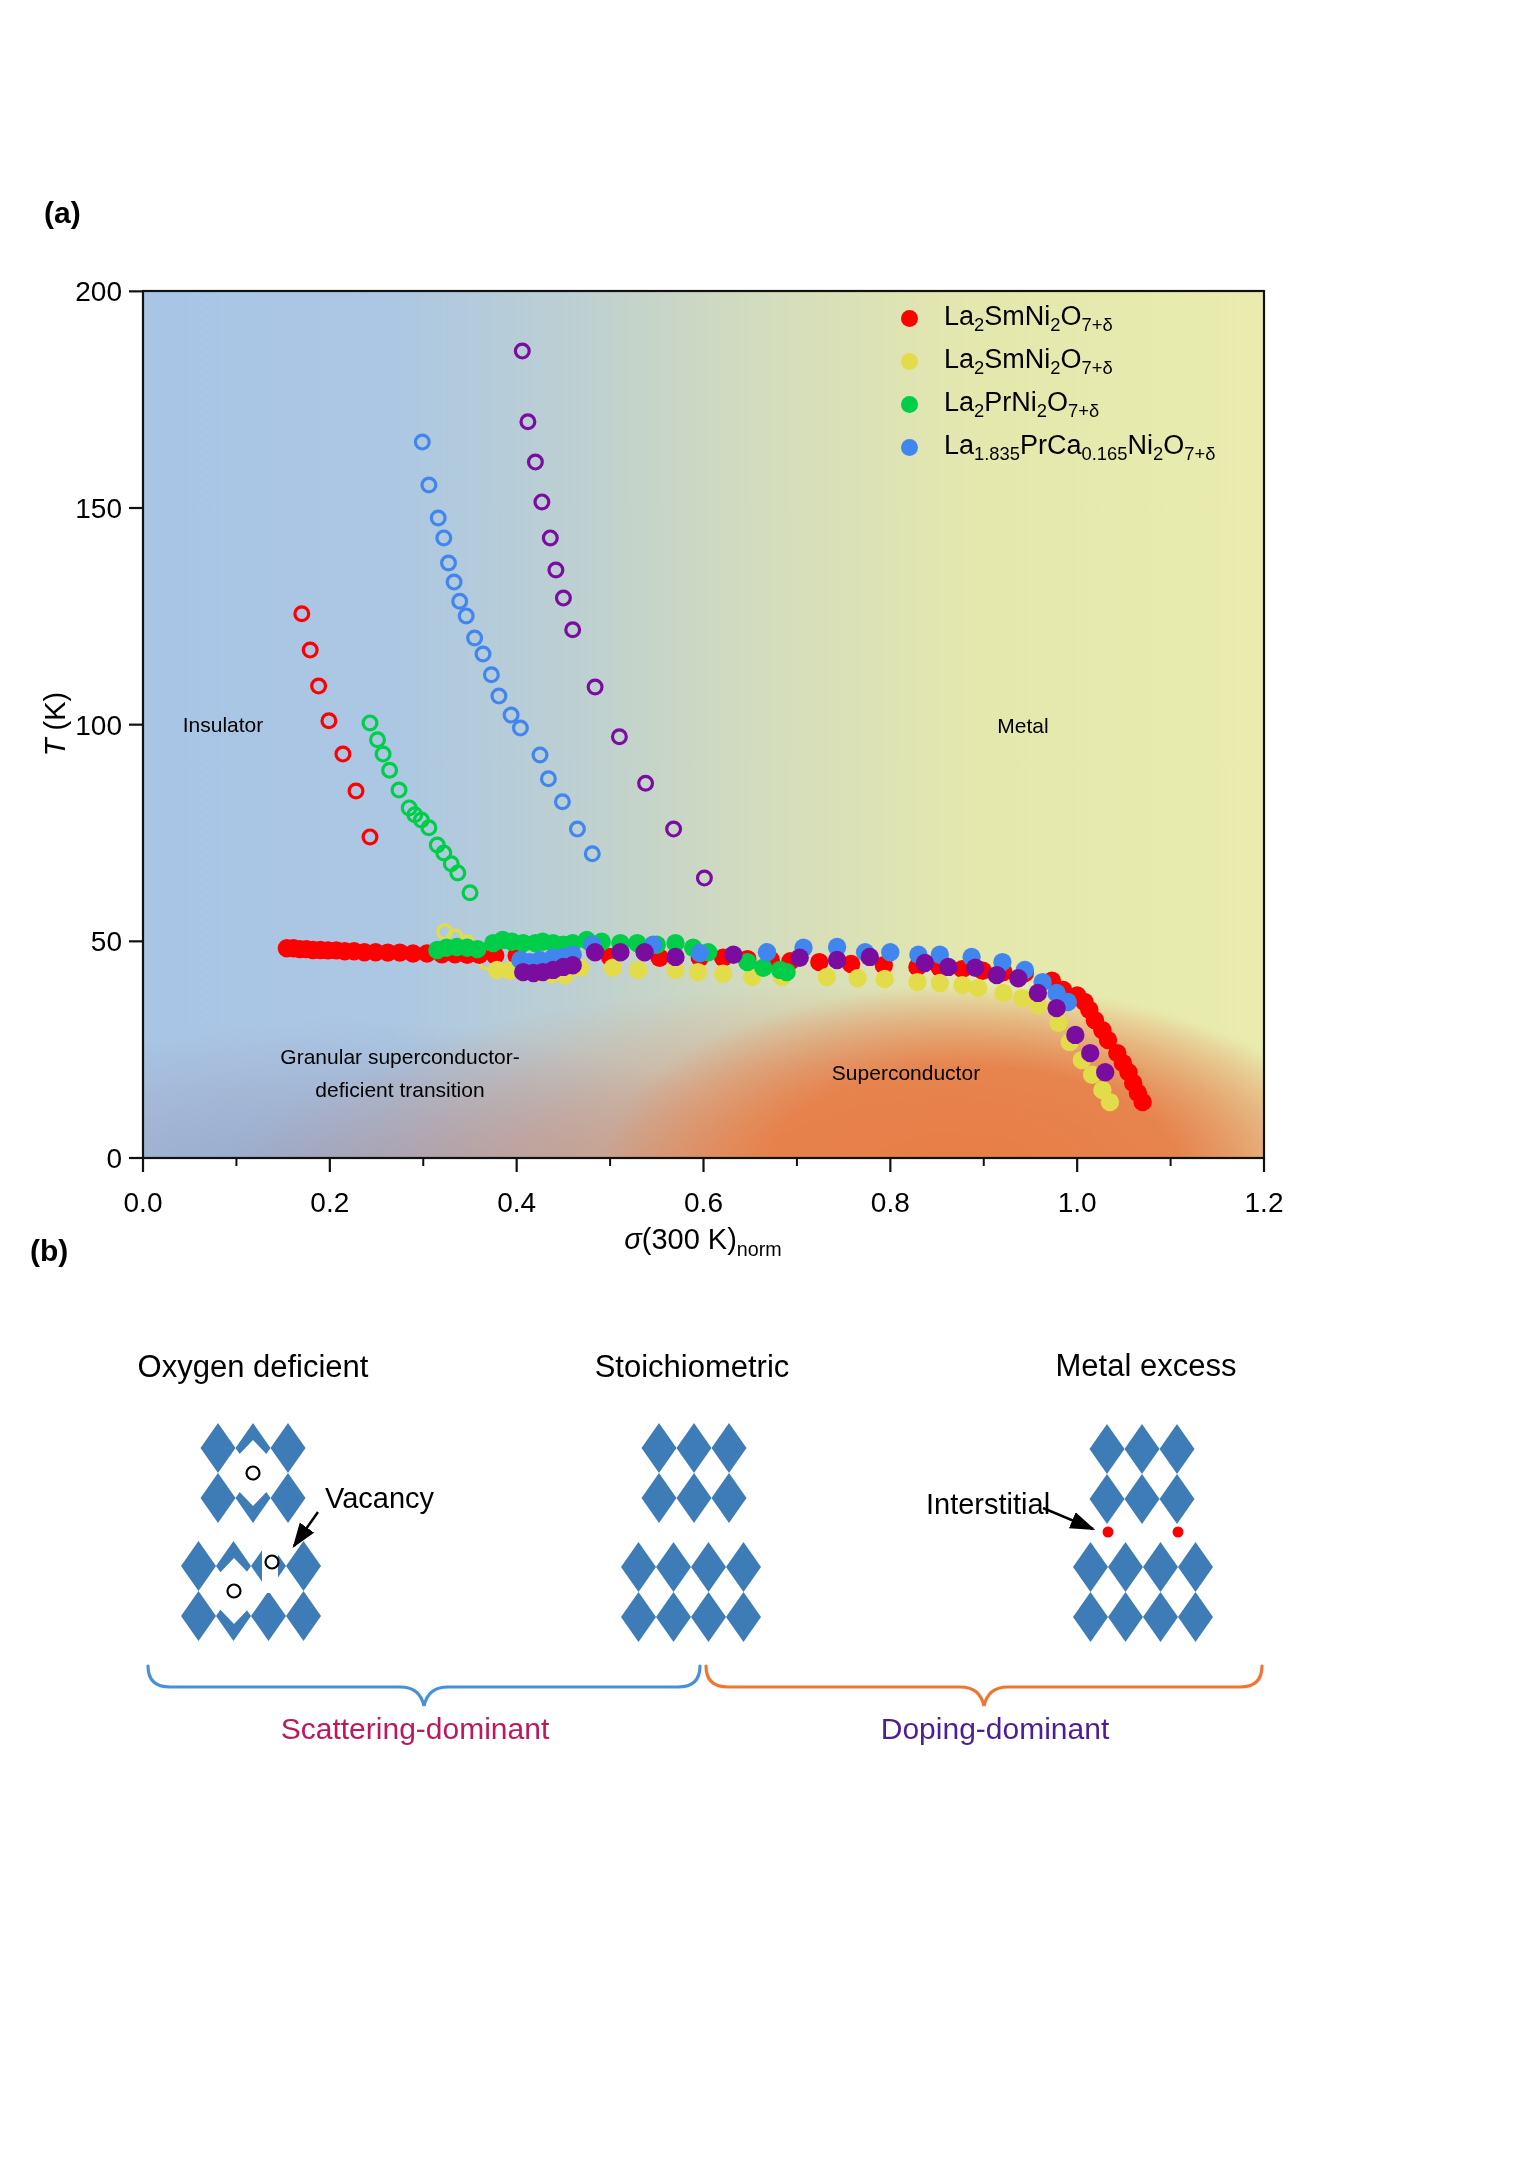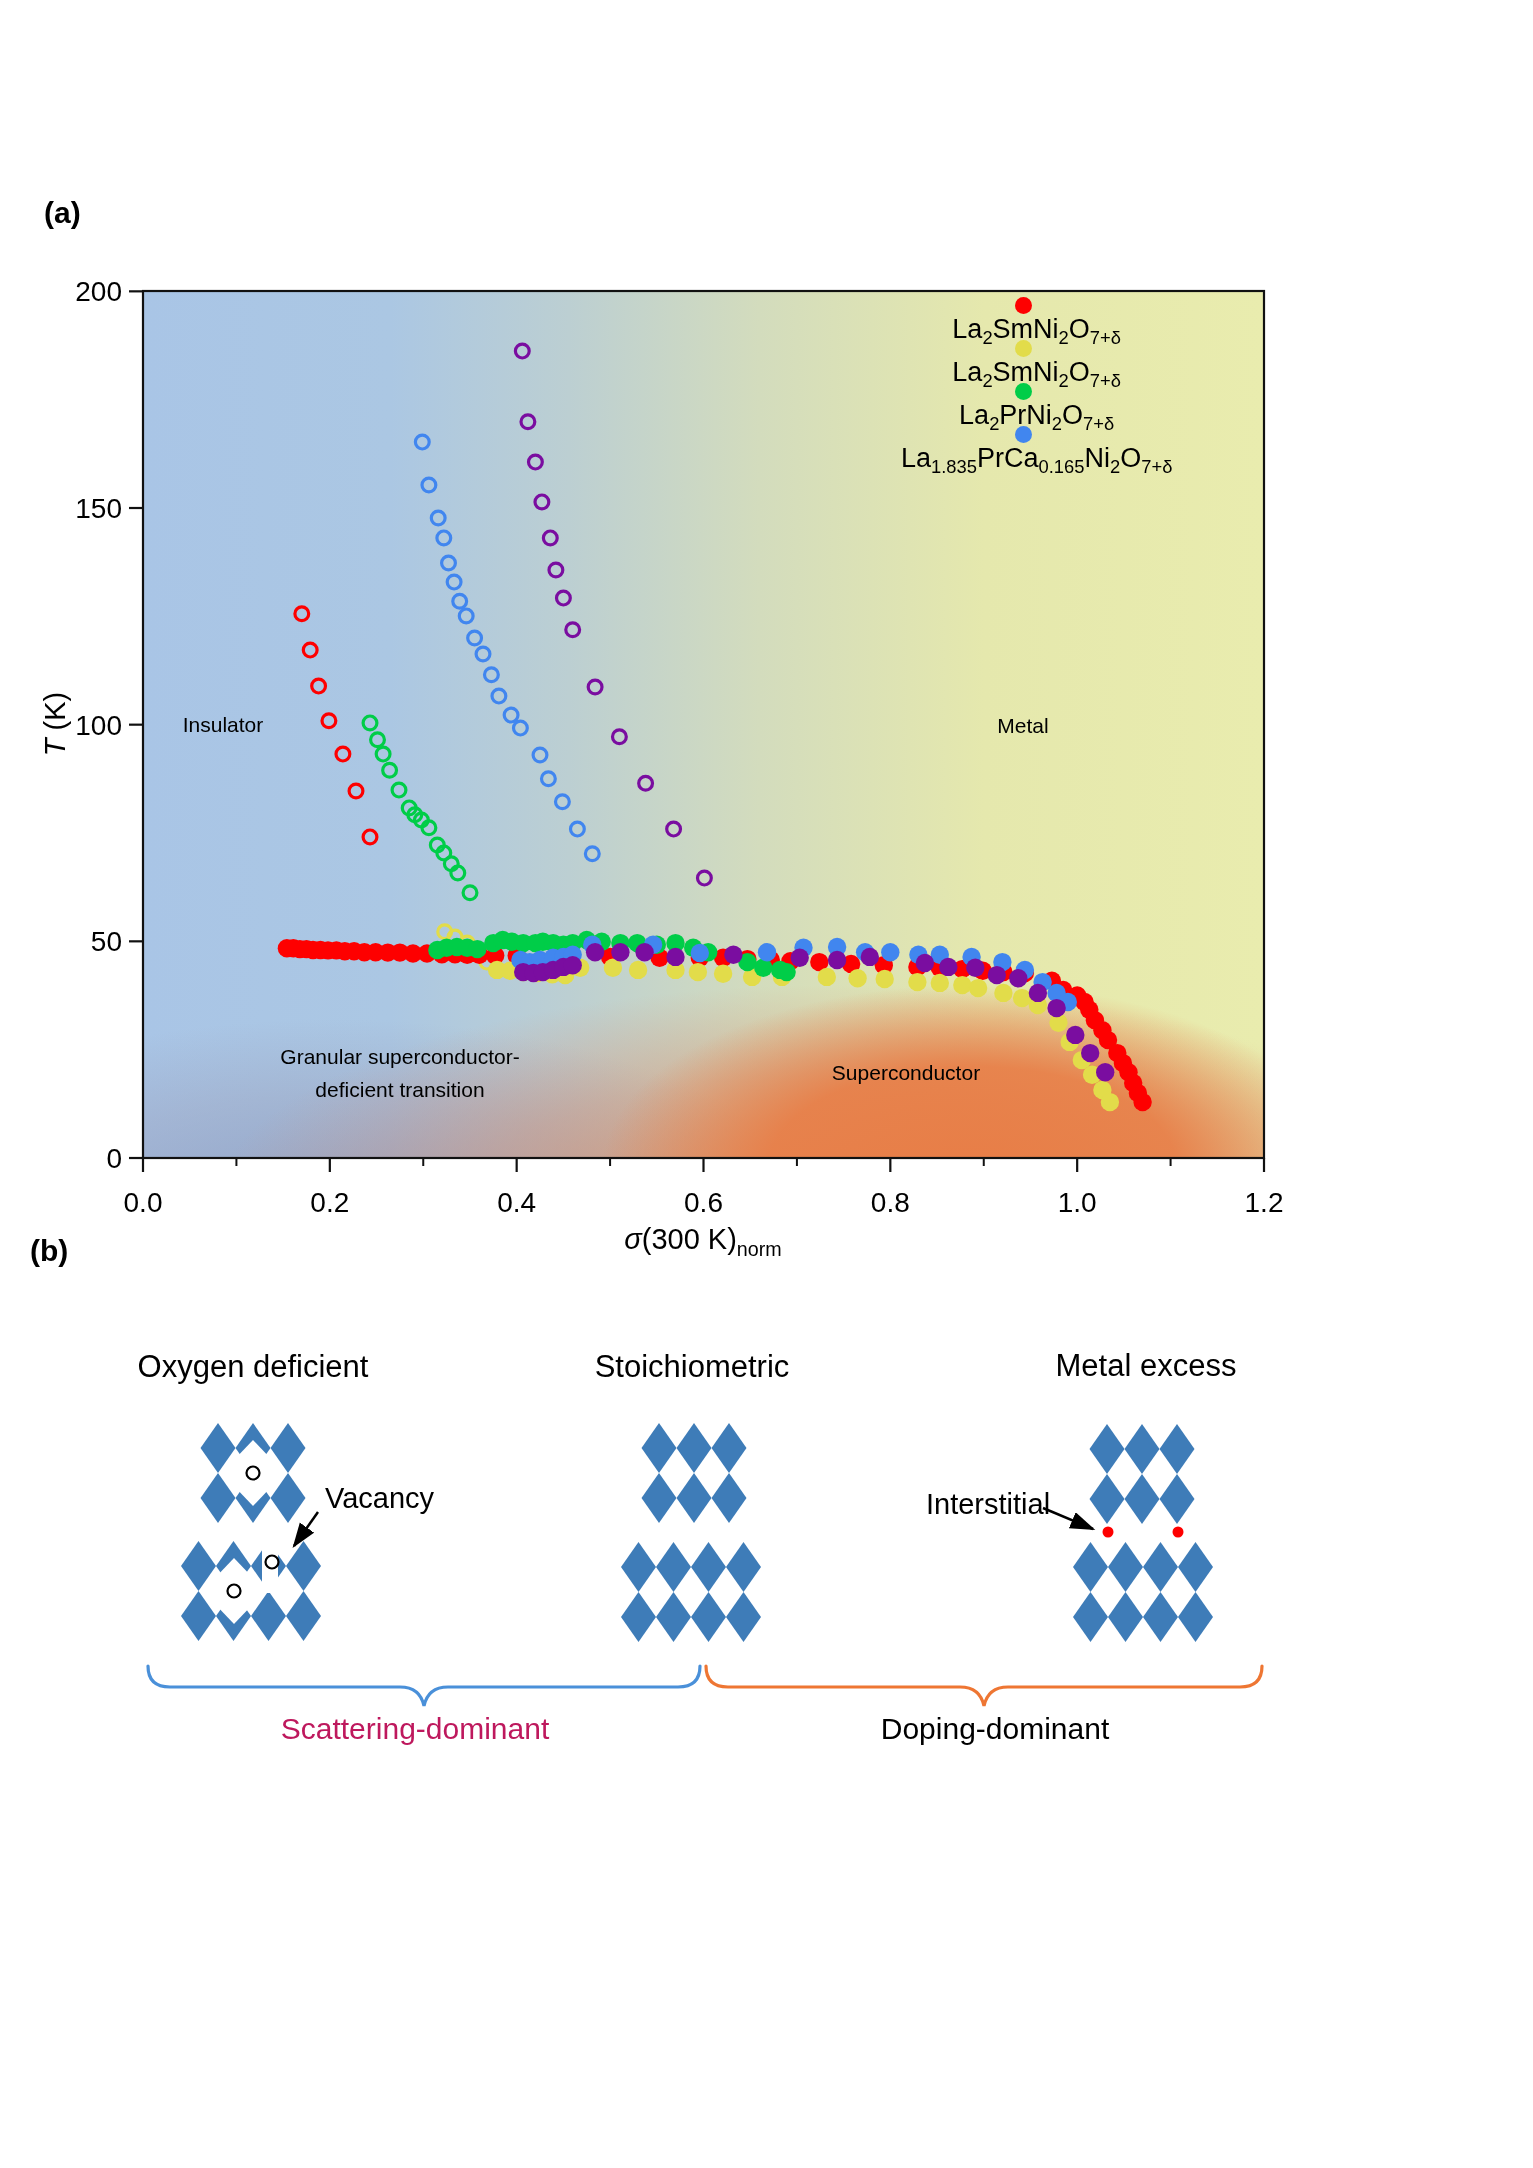--- a/index.html
+++ b/index.html
@@ -16,21 +16,21 @@
   svg.layer{position:absolute;left:0;top:0;pointer-events:none;}
   .panel-letter{position:absolute;font-size:30px;font-weight:bold;}
   #label-a{left:44px;top:196px;}
   #label-b{left:30px;top:1234px;}
   .region-label{position:absolute;transform:translate(-50%,-50%);font-size:21px;white-space:nowrap;}
   .axis-label-y{position:absolute;left:55px;top:724px;transform:translate(-50%,-50%) rotate(-90deg);
     font-size:29px;white-space:nowrap;}
   .axis-label-x{position:absolute;left:703px;top:1242px;transform:translate(-50%,-50%);
     font-size:29px;white-space:nowrap;}
   #legend{position:absolute;left:901px;top:297px;}
-  .legend-row{display:flex;align-items:center;height:43px;flex-direction:column;}
+  .legend-row{display:flex;align-items:center;height:43px;}
   .legend-dot{width:17px;height:17px;border-radius:50%;flex:0 0 17px;margin-right:26px;}
   .legend-text{font-size:27px;white-space:nowrap;}
   sub{font-size:0.68em;}
   i{font-style:italic;}
   .struct-title{position:absolute;transform:translate(-50%,-50%);font-size:31px;white-space:nowrap;}
   .defect-label{position:absolute;font-size:29px;white-space:nowrap;}
   #vacancy-label{left:325px;top:1482px;}
   #interstitial-label{left:926px;top:1488px;}
   .brace-label{position:absolute;transform:translate(-50%,0);font-size:30px;white-space:nowrap;}
 </style>
@@ -414,16 +414,16 @@
       <div class="struct-title" style="left: 253px; top: 1367px;">Oxygen deficient</div>
       <div class="struct-title" style="left: 692px; top: 1367px;">Stoichiometric</div>
       <div class="struct-title" style="left: 1146px; top: 1366px;">Metal excess</div>
     </div>
 
   <div class="defect-label" id="vacancy-label">Vacancy</div>
   <div class="defect-label" id="interstitial-label">Interstitial</div>
 
   <div id="brace-labels">
       <div class="brace-label" style="left: 415px; top: 1712px; color: #be185d;">Scattering-dominant</div>
-      <div class="brace-label" style="left: 995px; top: 1712px; color: #000000;">Doping-dominant</div>
+      <div class="brace-label" style="left: 995px; top: 1712px; color: #4c1d95;">Doping-dominant</div>
     </div>
 
 </div>
 
 </body></html>

